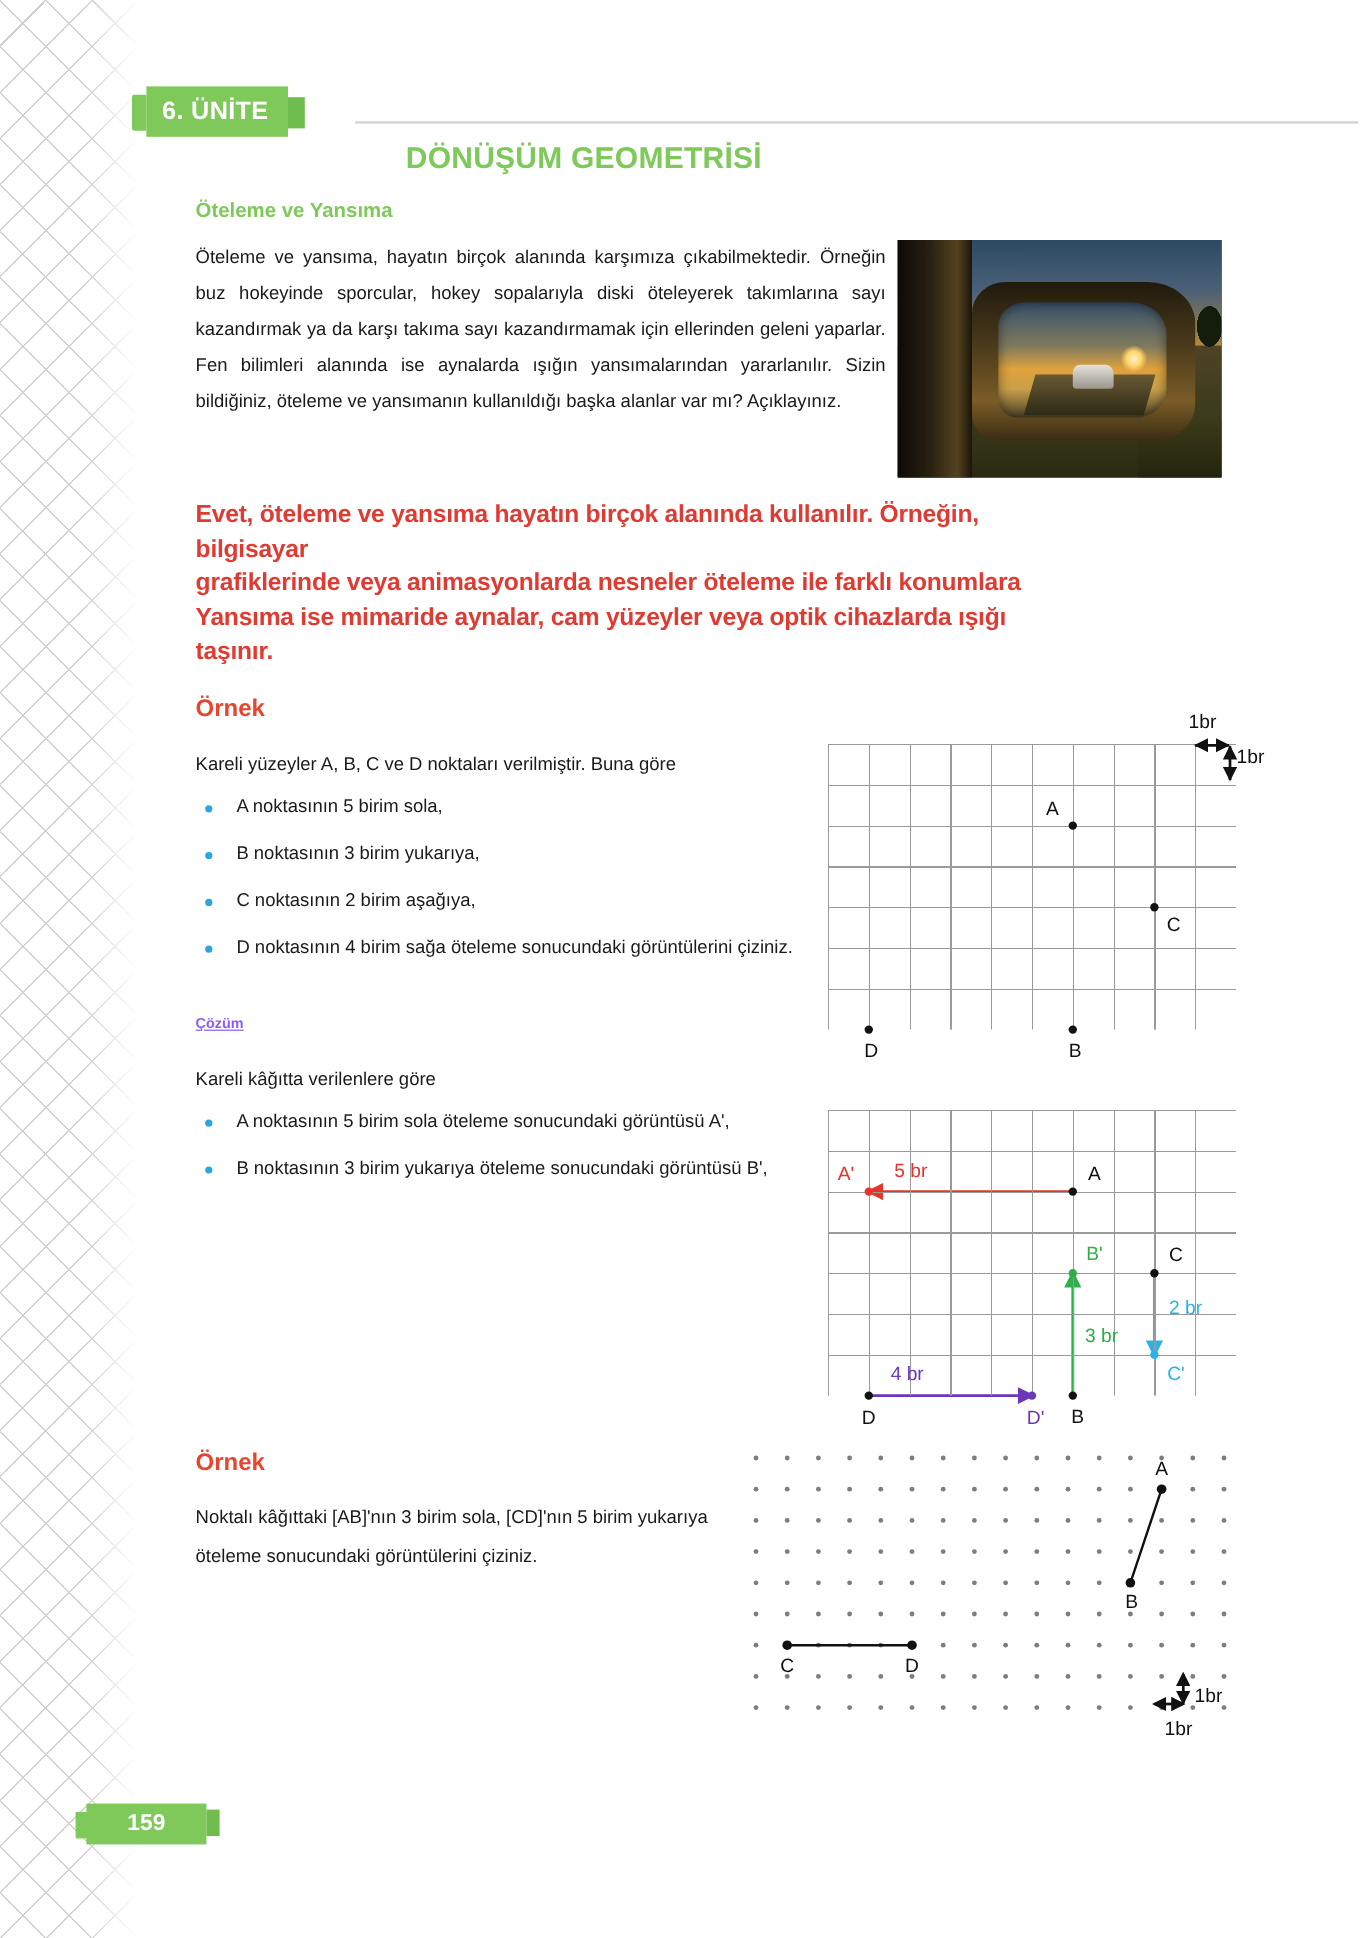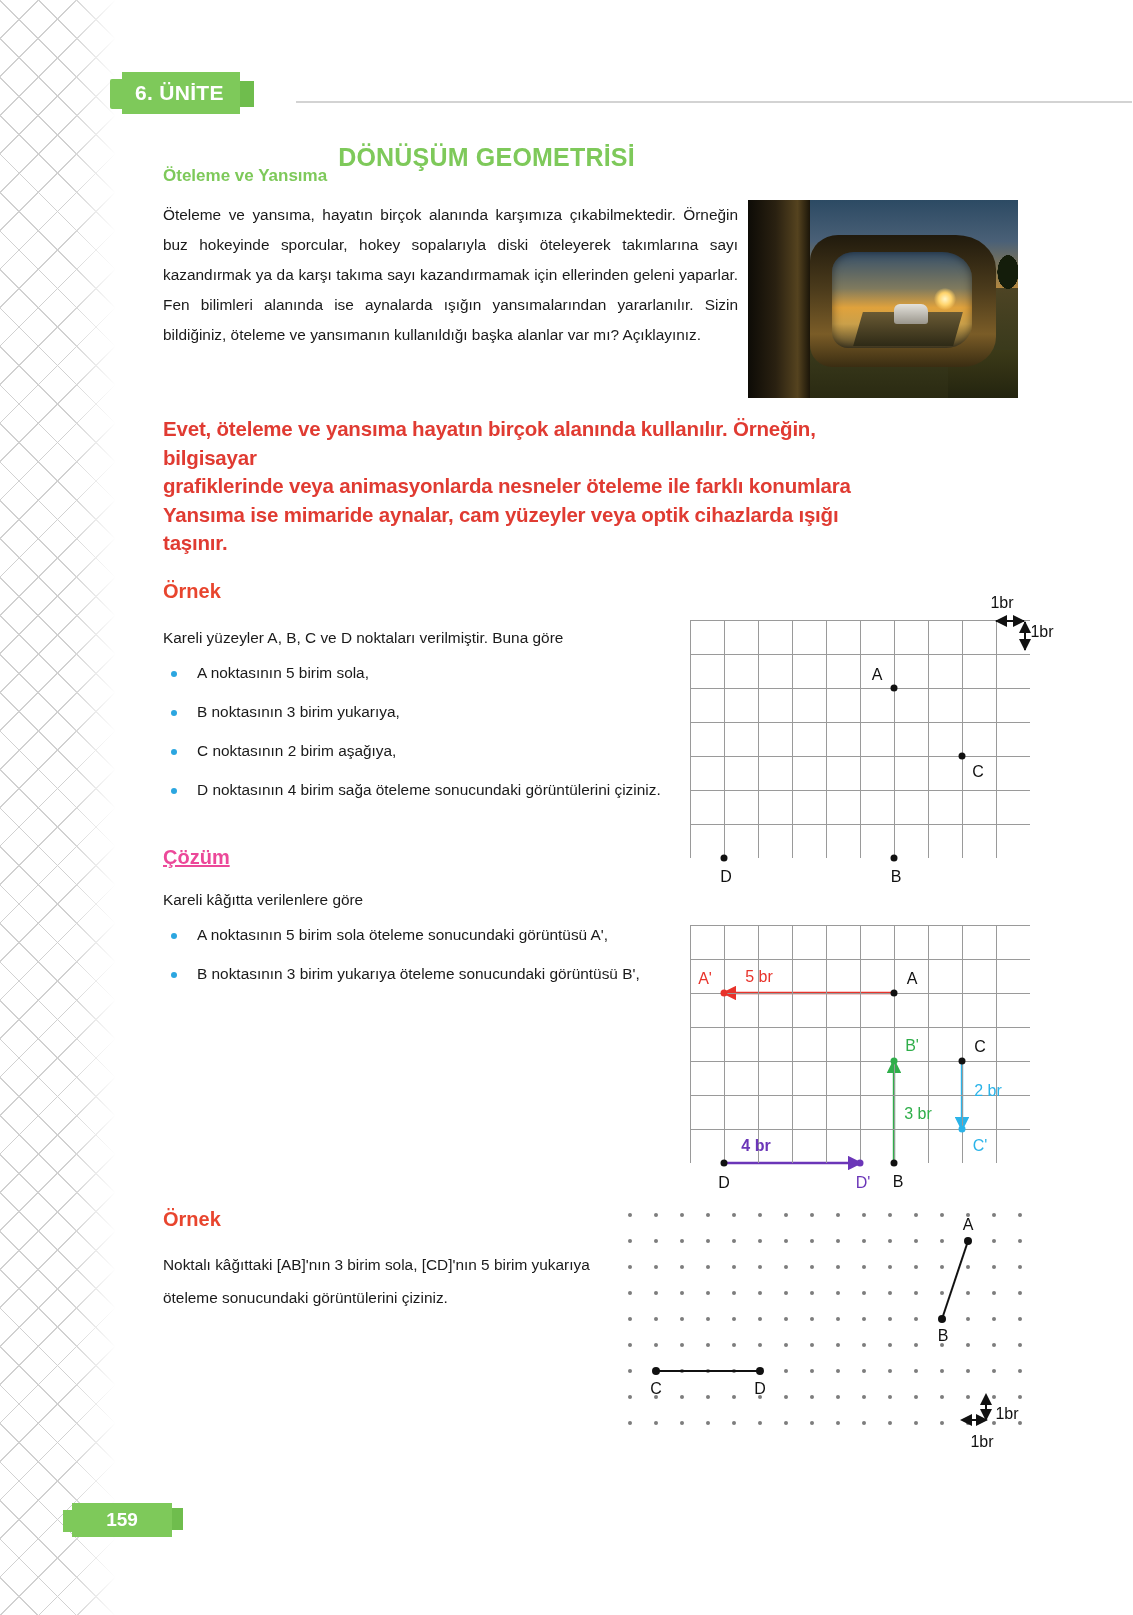--- a/index.html
+++ b/index.html
@@ -43,21 +43,21 @@
   .banner-nub {
     width:14px; height:26px; background:#6fbd4d; margin-top:9px; align-self:flex-start;
   }
   #header-rule {
     position:absolute; left:296px; top:101px; width:836px; height:2px;
     background:#d3d3d3;
   }
 
   
   #chapter-title {
-    position:absolute; left:0; top:143px; width:1133px; text-align:center;
+    position:absolute; left:0; top:118px; width:1133px; text-align:center;
     color:#7ec95a; font-weight:bold; font-size:25px; letter-spacing:.2px;
     padding-right:160px;
   }
   #section-title {
     position:absolute; left:163px; top:166px;
     color:#7ec95a; font-weight:bold; font-size:17px;
   }
 
   
   #intro {
@@ -109,21 +109,21 @@
     color:#e03b32; font-weight:bold; font-size:20.5px; line-height:28.5px;
     letter-spacing:-.2px;
   }
   #answer div { white-space:nowrap; }
 
   
   .tag-ornek {
     position:absolute; color:#e8452e; font-weight:bold; font-size:20px;
   }
   .tag-cozum {
-    position:absolute; color:#ec4899; font-weight:bold; font-size:20px;text-decoration:underline;
+    position:absolute; color:#8b5cf6; font-weight:bold; font-size:12px;text-decoration:underline;
   }
   .body-txt {
     position:absolute; font-size:15.4px; line-height:31px; color:#1a1a1a;
   }
   ul.bullets { list-style:none; margin:0; padding:0; }
   ul.bullets li {
     position:relative; padding-left:34px; margin-bottom:9px;
     font-size:15.4px; line-height:30px; color:#1a1a1a;
     text-align:justify;
   }
@@ -283,21 +283,21 @@
     <div class="lbl" style="left: 290px; top: 122px; color: rgb(17, 17, 17);">C</div>
     <div class="pt" style="left: 272px; top: 204px; background: rgb(43, 179, 232);"></div>
     <div class="lbl" style="left: 290px; top: 221px; color: rgb(43, 179, 232);">C'</div>
     <div class="pt" style="left: 34px; top: 238px; background: rgb(17, 17, 17);"></div>
     <div class="lbl" style="left: 34px; top: 258px; color: rgb(17, 17, 17);">D</div>
     <div class="pt" style="left: 170px; top: 238px; background: rgb(107, 54, 184);"></div>
     <div class="lbl" style="left: 173px; top: 258px; color: rgb(107, 54, 184);">D'</div>
     <div class="lbl" style="left: 69px; top: 52px; color: rgb(232, 51, 43);">5 br</div>
     <div class="lbl" style="left: 228px; top: 189px; color: rgb(47, 174, 74);">3 br</div>
     <div class="lbl" style="left: 298px; top: 166px; color: rgb(43, 179, 232);">2 br</div>
-    <div class="lbl" style="left: 66px; top: 221px; color: rgb(107, 54, 184); font-weight: bold;">4 br</div>
+    <div class="lbl" style="left: 66px; top: 221px; color: rgb(107, 54, 184);">4 br</div>
   </div>
 
 <div class="tag-ornek" style="left:163px; top:1208px;">Örnek</div>
 <div class="body-txt" style="left:163px; top:1248px; width:430px; line-height:33px;">Noktalı kâğıttaki [AB]'nın 3 birim sola, [CD]'nın 5 birim yukarıya öteleme sonucundaki görüntülerini çiziniz.</div>
 
 <div class="dotbox" id="dotgrid" style="left:630px; top:1215px; width:380px; height:215px;">
     <div class="dot" style="left: 0px; top: 0px;"></div>
     <div class="dot" style="left: 26px; top: 0px;"></div>
     <div class="dot" style="left: 52px; top: 0px;"></div>
     <div class="dot" style="left: 78px; top: 0px;"></div>

